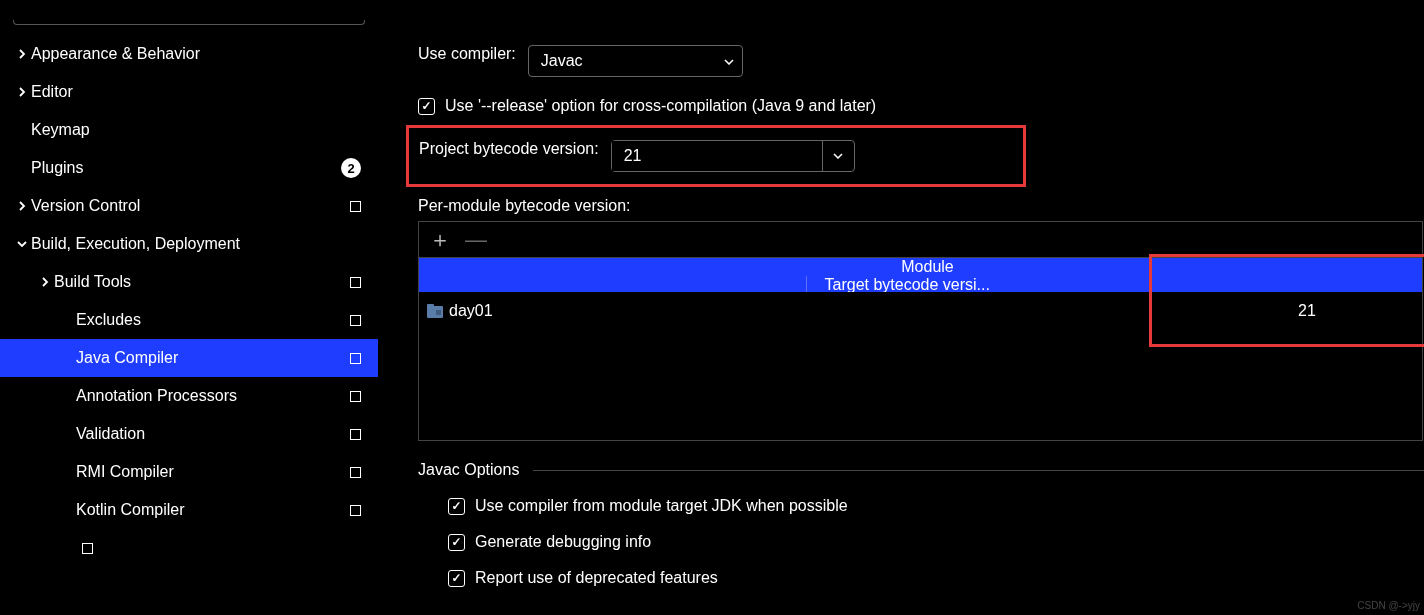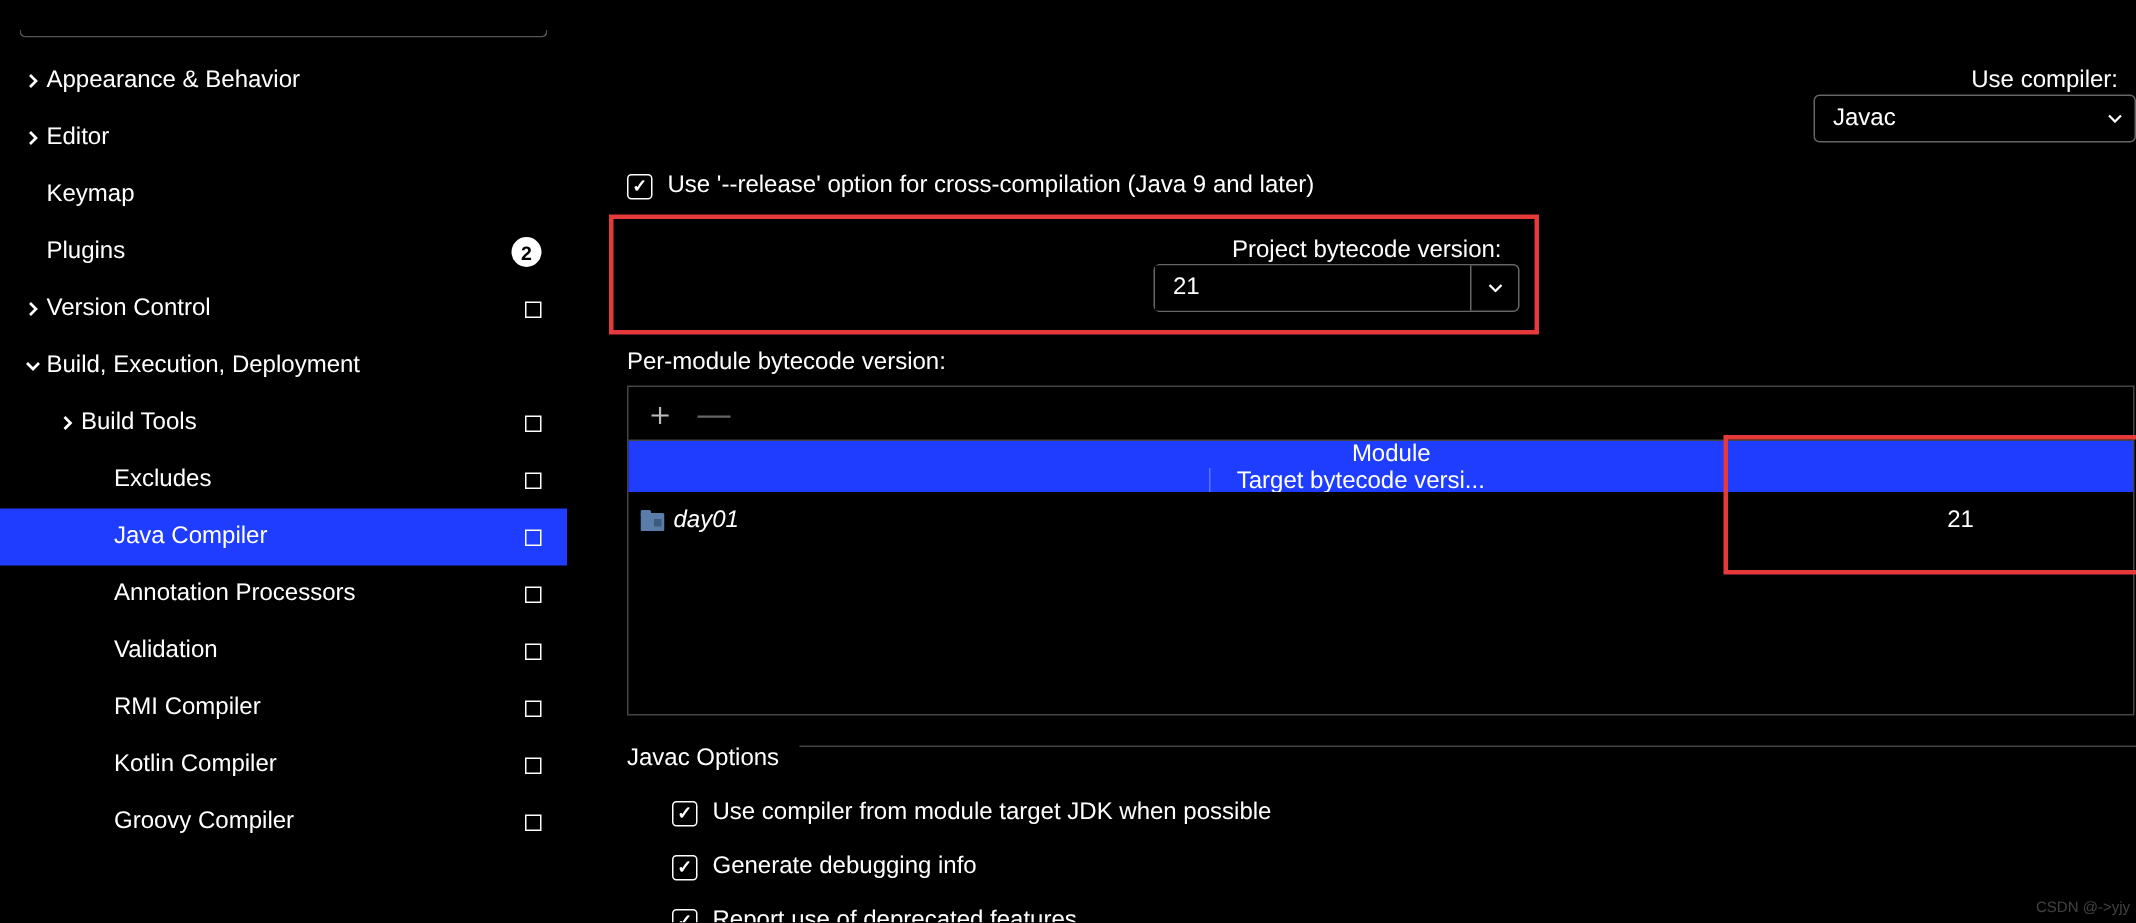--- a/index.html
+++ b/index.html
@@ -74,23 +74,22 @@
     .indent-0 { padding-left: 13px; }
     .indent-1 { padding-left: 36px; }
     .indent-2 { padding-left: 58px; }
     .content {
       flex: 1;
       padding: 0 0 0 40px;
       overflow: hidden;
     }
     .form-row {
       display: flex;
-      align-items: flex-end;
+      align-items: flex-start;
       margin-bottom: 10px;
-      flex-direction: column;
     }
     .form-row label { font-size: 16px; margin-right: 12px; }
     .select {
       border: 1px solid #666;
       border-radius: 4px;
       height: 32px;
       background: #000;
       color: #fff;
       display: flex;
       align-items: center;
@@ -179,31 +178,32 @@
       text-overflow: ellipsis;
       white-space: nowrap;
       position: relative;
     }
     .table-row {
       display: flex;
       height: 38px;
       align-items: center;
       font-size: 16px;
     }
-    .table-row .col-module { display: flex; align-items: center; gap: 6px; padding-left: 8px; font-style: italic;}
+    .table-row .col-module { display: flex; align-items: center; gap: 6px; padding-left: 8px;}
     .mod-icon {
       width: 16px; height: 14px;
       display: inline-block;
     }
     .mod-icon svg { width: 16px; height: 14px; }
     .table-row .col-target { text-align: center; border-left: none; padding-left: 0;}
     .table-body-space { height: 110px; }
     .fieldset-label {
       font-size: 16px;
       display: flex;
+      align-items: center;
       margin-bottom: 18px;
     }
     .fieldset-label .line {
       flex: 1;
       height: 1px;
       background: #444;
       margin-left: 14px;
     }
     .javac-options { margin-left: 30px; }
     .javac-options .checkbox-row { margin-bottom: 18px; }
@@ -309,21 +309,20 @@
         <span class="label">RMI Compiler</span>
         <span class="indicator"></span>
       </div>
       <div class="tree-item indent-2">
         <span class="arrow"></span>
         <span class="label">Kotlin Compiler</span>
         <span class="indicator"></span>
       </div>
       <div class="tree-item indent-2">
         <span class="arrow"></span>
-        <span class="label">Groovy Compiler</span>
         <span class="indicator"></span>
       </div>
       <div class="tree-item indent-2"></div>
     </div>
 </div>
 
 <div class="content">
   <div class="form-row first-row">
     <label>Use compiler:</label>
     <div class="select">

